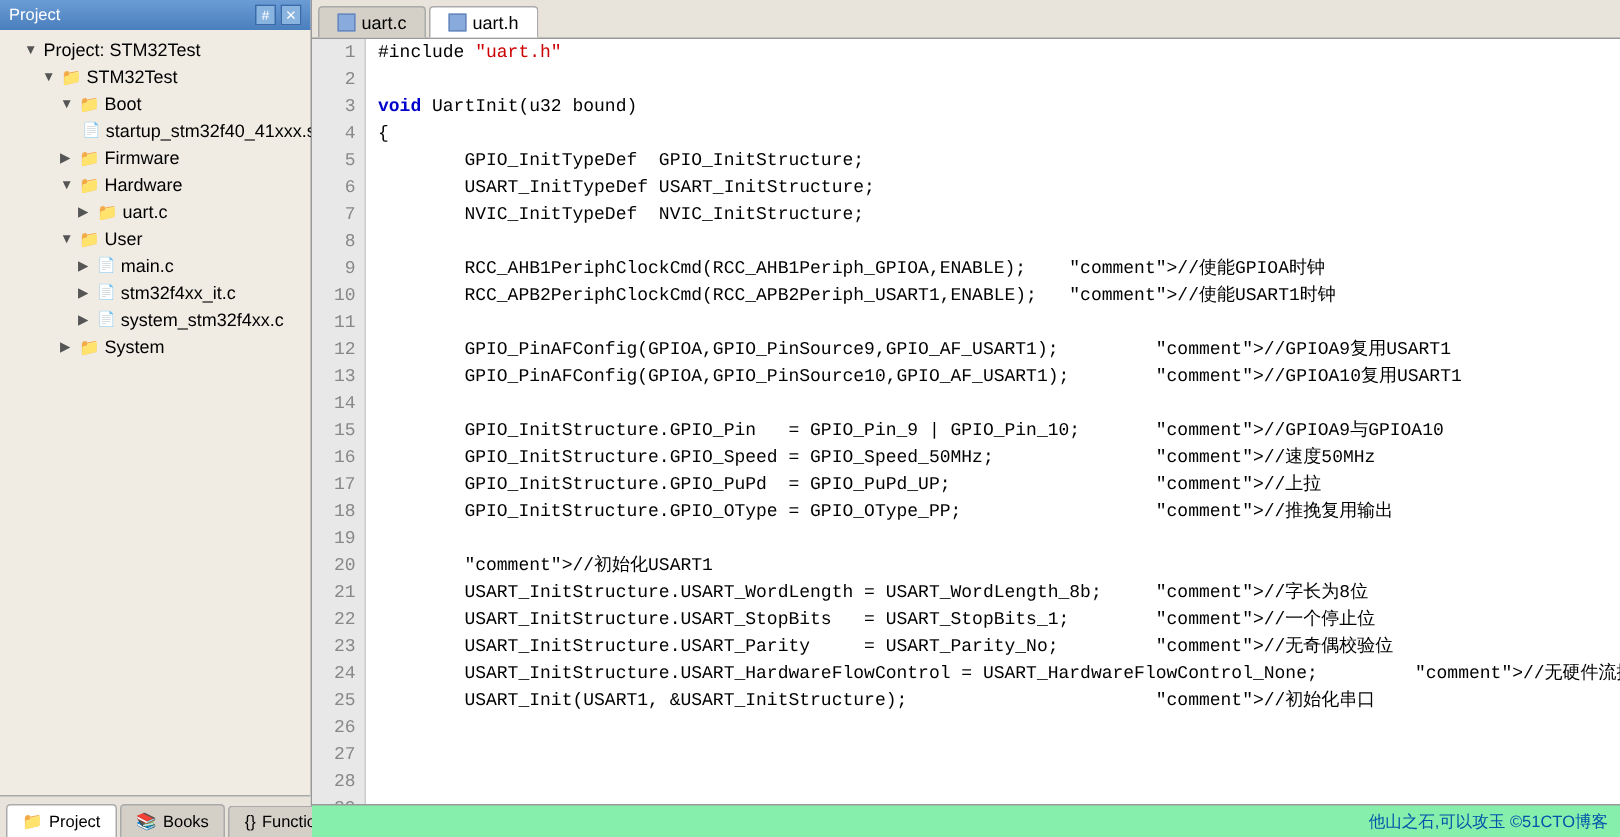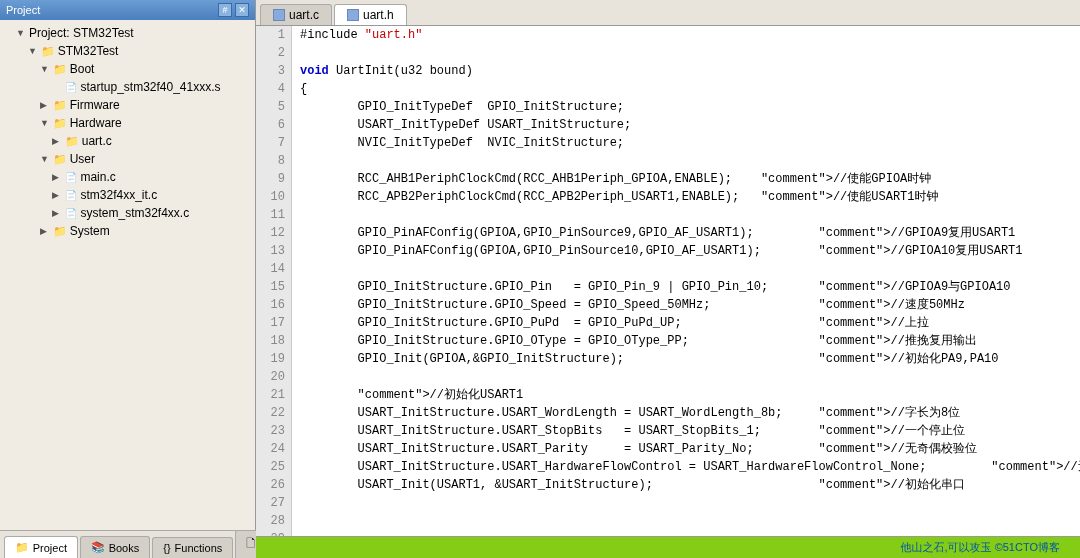--- a/index.html
+++ b/index.html
@@ -1,21 +1,21 @@
 <!DOCTYPE html>
 <html><head>
   <meta charset="utf-8">
   <style>
     * { margin: 0; padding: 0; box-sizing: border-box; }
     body { font-family: 'Courier New', monospace; font-size: 12px; background: #d4d0c8; display: flex; flex-direction: column; height: 558px; overflow: hidden; }
 
     .main-container { display: flex; flex: 1; overflow: hidden; }
 
     
-    .left-panel { width: 256px; background: #f0ece4; border-right: 1px solid #999; display: flex; flex-direction: column; min-height: 0; }
+    .left-panel { width: 208px; background: #f0ece4; border-right: 1px solid #999; display: flex; flex-direction: column; min-height: 0; }
     .panel-titlebar { background: linear-gradient(to bottom, #6b9cd4, #4a7fbe); color: white; padding: 3px 6px; font-size: 11px; font-family: Arial, sans-serif; display: flex; justify-content: space-between; align-items: center; }
     .panel-titlebar-buttons { display: flex; gap: 3px; }
     .panel-titlebar-btn { width: 14px; height: 14px; background: #8ab4e0; border: 1px solid #3a6aaa; cursor: pointer; display: flex; align-items: center; justify-content: center; font-size: 9px; color: white; }
     .tree-content { flex: 1; overflow: auto; padding: 4px 0; font-family: Arial, sans-serif; font-size: 12px; }
     .tree-item { padding: 2px 4px; cursor: pointer; white-space: nowrap; display: flex; align-items: center; gap: 3px; }
     .tree-indent-1 { padding-left: 16px; }
     .tree-indent-2 { padding-left: 28px; }
     .tree-indent-3 { padding-left: 40px; }
     .tree-indent-4 { padding-left: 52px; }
     .folder-icon { color: #f4c842; font-size: 11px; }
@@ -39,21 +39,21 @@
     
     .code-area { flex: 1; overflow: auto; display: flex; font-family: 'Courier New', monospace; font-size: 12px; }
     .line-numbers { background: #e8e8e8; border-right: 1px solid #ccc; padding: 0 6px; color: #888; text-align: right; min-width: 36px; user-select: none; }
     .line-number { height: 18px; line-height: 18px; font-size: 12px; }
     .code-lines { flex: 1; padding: 0 8px; overflow: auto; }
     .code-line { height: 18px; line-height: 18px; white-space: pre; font-size: 12px; }
     .kw { color: #0000cc; font-weight: bold; text-align: right; }
     .str { color: #cc0000; }
 
     
-    .status-bar { height: 22px; background: #84cc16; border-top: 1px solid #999; display: flex; align-items: center; padding: 0 20px; font-size: 11px; font-family: Arial, sans-serif; color: #333; }
+    .status-bar { height: 22px; background: #86efac; border-top: 1px solid #999; display: flex; align-items: center; padding: 0 8px; font-size: 11px; font-family: Arial, sans-serif; color: #333; }
     .status-right { margin-left: auto; color: #0055aa; }
   </style>
 </head>
 <body>
 
 <div class="main-container">
 
   <div class="left-panel">
     <div class="panel-titlebar">
       <span>Project</span>
@@ -213,21 +213,20 @@
           <div class="code-line">	RCC_AHB1PeriphClockCmd(RCC_AHB1Periph_GPIOA,ENABLE);  	<span class="&lt;span">"comment"</span>&gt;//使能GPIOA时钟</div>
           <div class="code-line">	RCC_APB2PeriphClockCmd(RCC_APB2Periph_USART1,ENABLE);  	<span class="&lt;span">"comment"</span>&gt;//使能USART1时钟</div>
           <div class="code-line">&nbsp;</div>
           <div class="code-line">	GPIO_PinAFConfig(GPIOA,GPIO_PinSource9,GPIO_AF_USART1);  	<span class="&lt;span">"comment"</span>&gt;//GPIOA9复用USART1</div>
           <div class="code-line">	GPIO_PinAFConfig(GPIOA,GPIO_PinSource10,GPIO_AF_USART1); 	<span class="&lt;span">"comment"</span>&gt;//GPIOA10复用USART1</div>
           <div class="code-line">&nbsp;</div>
           <div class="code-line">	GPIO_InitStructure.GPIO_Pin   = GPIO_Pin_9 | GPIO_Pin_10;  	<span class="&lt;span">"comment"</span>&gt;//GPIOA9与GPIOA10</div>
           <div class="code-line">	GPIO_InitStructure.GPIO_Speed = GPIO_Speed_50MHz;         	<span class="&lt;span">"comment"</span>&gt;//速度50MHz</div>
           <div class="code-line">	GPIO_InitStructure.GPIO_PuPd  = GPIO_PuPd_UP;            	<span class="&lt;span">"comment"</span>&gt;//上拉</div>
           <div class="code-line">	GPIO_InitStructure.GPIO_OType = GPIO_OType_PP;            	<span class="&lt;span">"comment"</span>&gt;//推挽复用输出</div>
-          <div class="code-line">	GPIO_Init(GPIOA,&amp;GPIO_InitStructure);                     	<span class="&lt;span">"comment"</span>&gt;//初始化PA9,PA10</div>
           <div class="code-line">&nbsp;</div>
           <div class="code-line">	<span class="&lt;span">"comment"</span>&gt;//初始化USART1</div>
           <div class="code-line">	USART_InitStructure.USART_WordLength = USART_WordLength_8b; 	<span class="&lt;span">"comment"</span>&gt;//字长为8位</div>
           <div class="code-line">	USART_InitStructure.USART_StopBits   = USART_StopBits_1;  	<span class="&lt;span">"comment"</span>&gt;//一个停止位</div>
           <div class="code-line">	USART_InitStructure.USART_Parity     = USART_Parity_No;   	<span class="&lt;span">"comment"</span>&gt;//无奇偶校验位</div>
           <div class="code-line">	USART_InitStructure.USART_HardwareFlowControl = USART_HardwareFlowControl_None; 	<span class="&lt;span">"comment"</span>&gt;//无硬件流控</div>
           <div class="code-line">	USART_Init(USART1, &amp;USART_InitStructure);                 	<span class="&lt;span">"comment"</span>&gt;//初始化串口</div>
         </div>
     </div>
 

